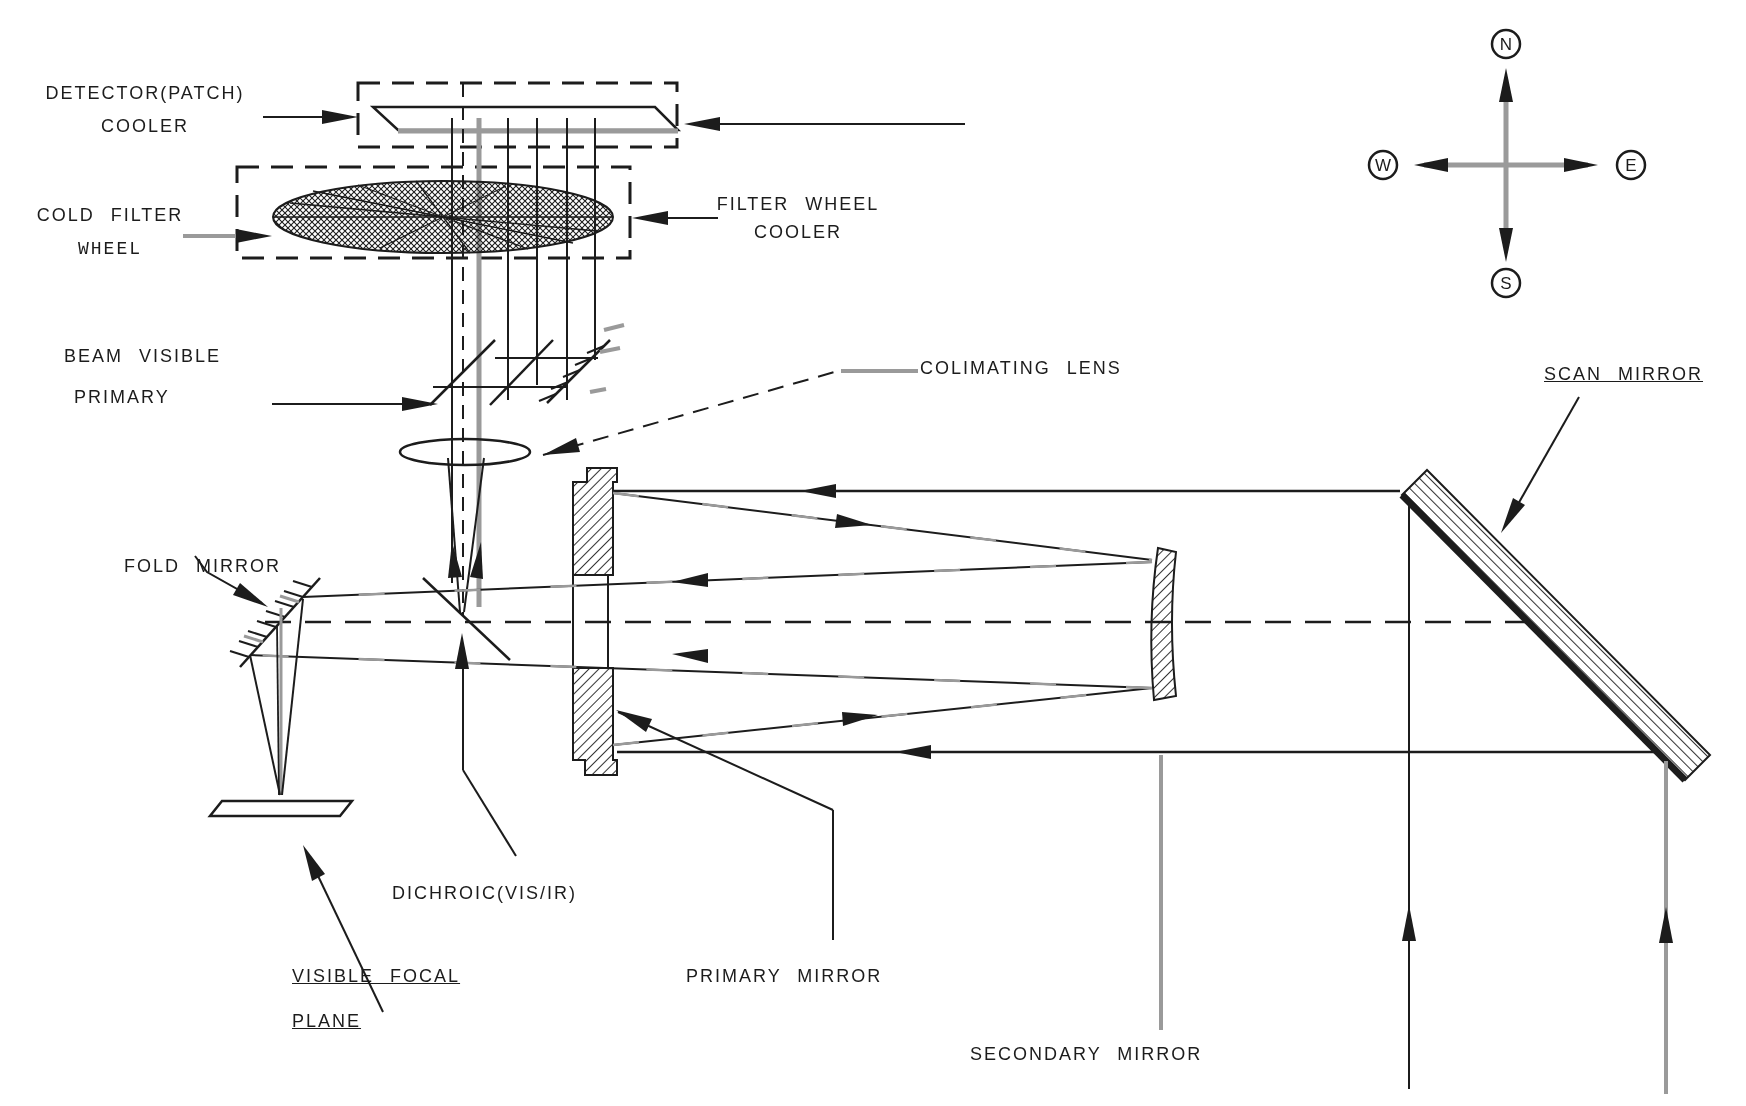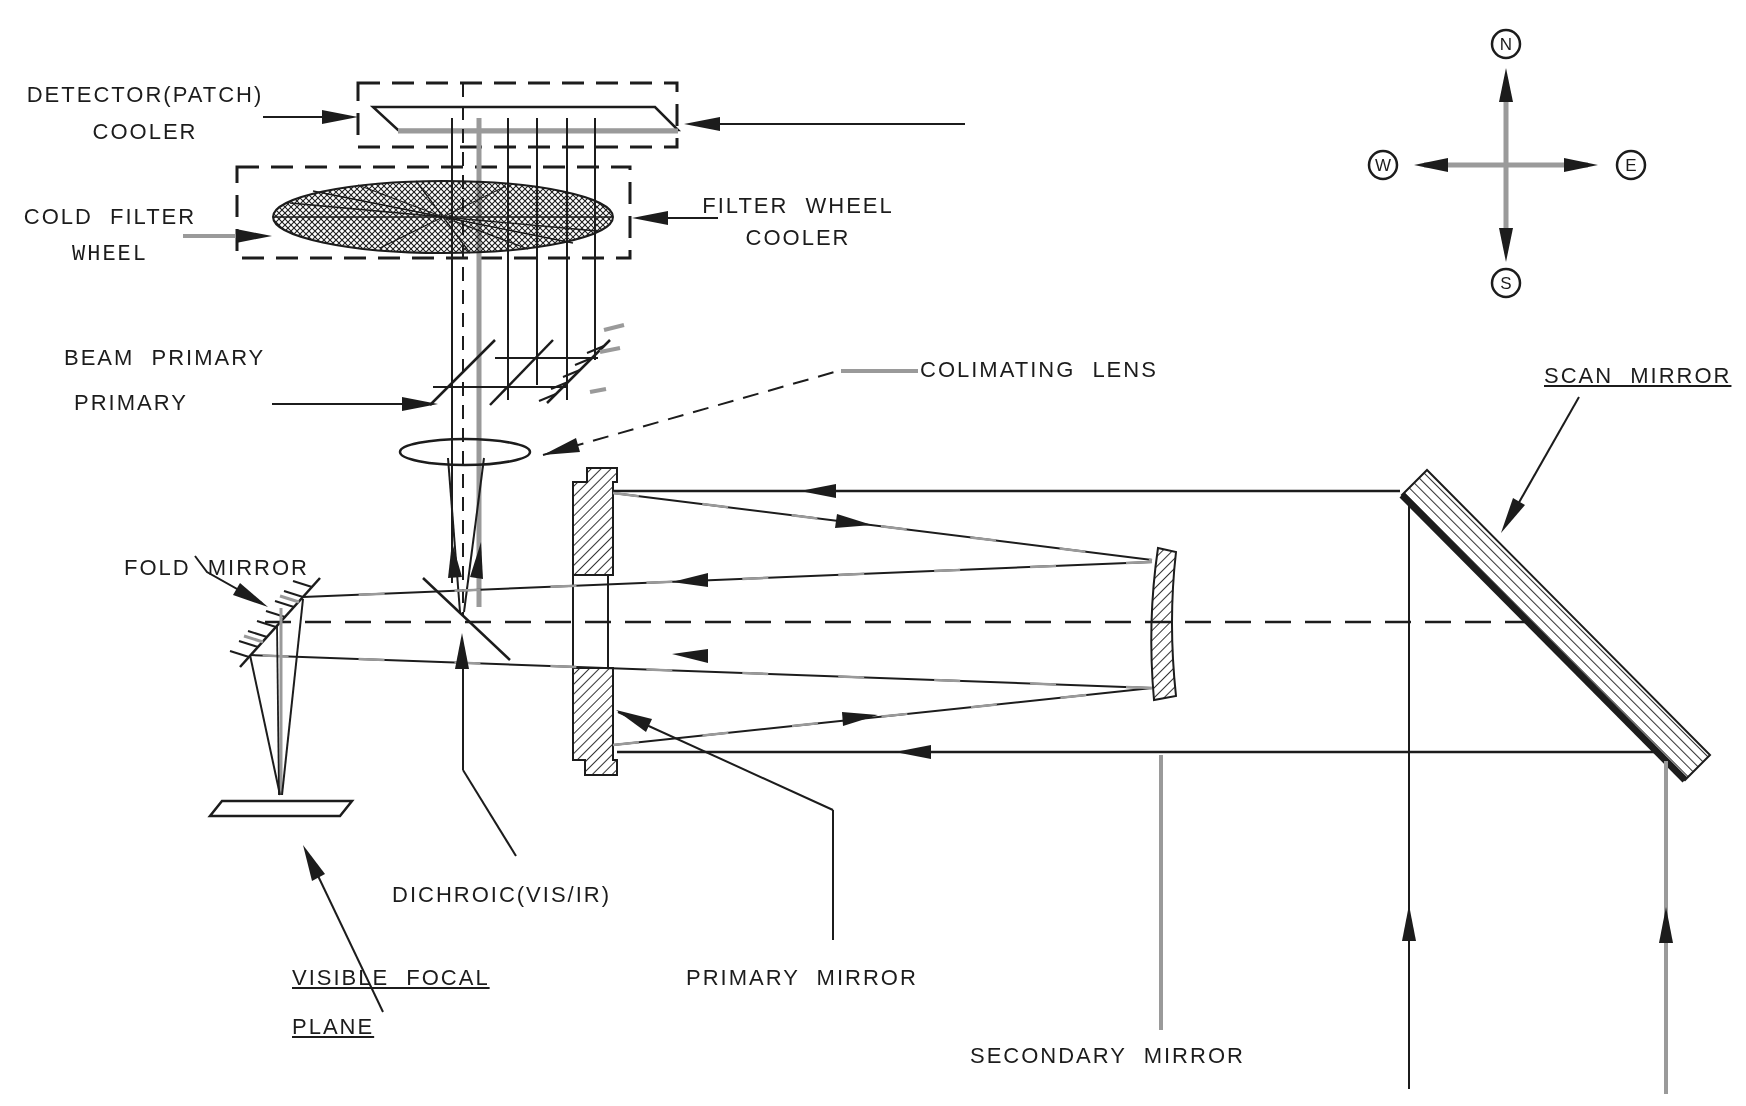--- a/index.html
+++ b/index.html
@@ -1,19 +1,19 @@
 <!DOCTYPE html>
 <html><head>
 <meta charset="utf-8">
 <style>
   html,body{margin:0;padding:0;background:#fff;}
   #stage{position:relative;width:1746px;height:1106px;background:#fff;overflow:hidden;
          font-family:"Liberation Sans",sans-serif;}
   #stage svg{position:absolute;left:0;top:0;}
-  .lbl{position:absolute;font-size:22px;line-height:1;letter-spacing:2px;word-spacing:9px;
+  .lbl{position:absolute;font-size:18px;line-height:1;letter-spacing:2px;word-spacing:9px;
        color:#1c1c1c;white-space:nowrap;}
   .lbl .l2{display:block;}
   .ctr{text-align:center;}
   .compass-letter{font-size:17px;letter-spacing:0;fill:#1c1c1c;}
 </style>
 </head>
 <body>
 
 <div id="stage">
 
@@ -264,21 +264,21 @@
   <span>FILTER WHEEL</span>
   <span class="l2" style="margin-top:10px;">COOLER</span>
 </div>
 
 <div class="lbl ctr" style="left:15px;top:206px;width:190px;">
   <span>COLD FILTER</span>
   <span class="l2" style="margin-top:16px;font-family:Liberation Mono, monospace;">WHEEL</span>
 </div>
 
 <div class="lbl" style="left:64px;top:347px;">
-  <span>BEAM PRIMARY</span>
+  <span>BEAM VISIBLE</span>
   <span class="l2" style="margin-top:23px;padding-left:10px;">PRIMARY</span>
 </div>
 
 <div class="lbl" style="left:920px;top:359px;">COLIMATING LENS</div>
 
 <div class="lbl" style="left:124px;top:557px;">FOLD MIRROR</div>
 
 <div class="lbl" style="left:1544px;top:365px;text-decoration:underline;">SCAN MIRROR</div>
 
 <div class="lbl" style="left:392px;top:884px;">DICHROIC(VIS/IR)</div>

